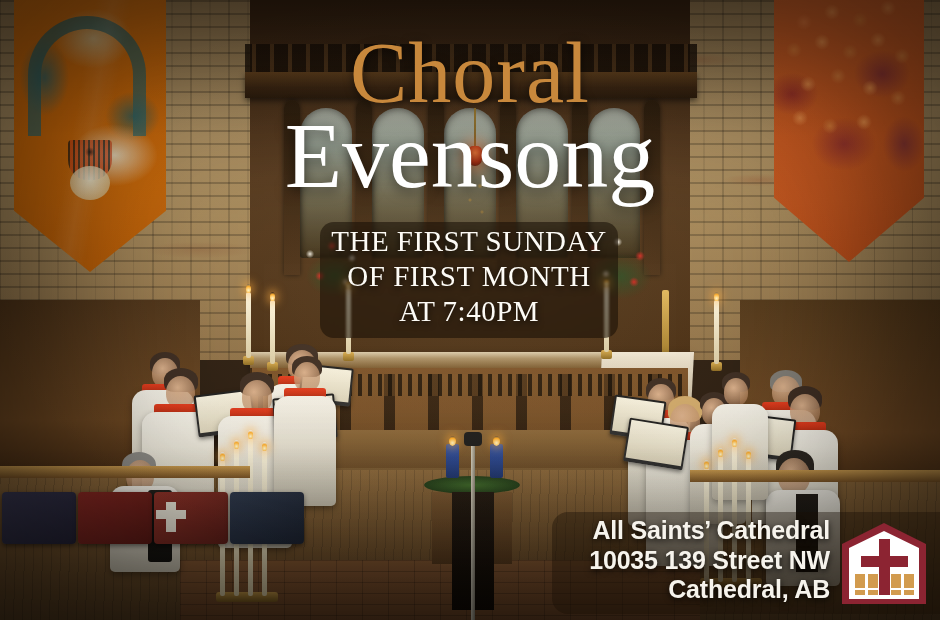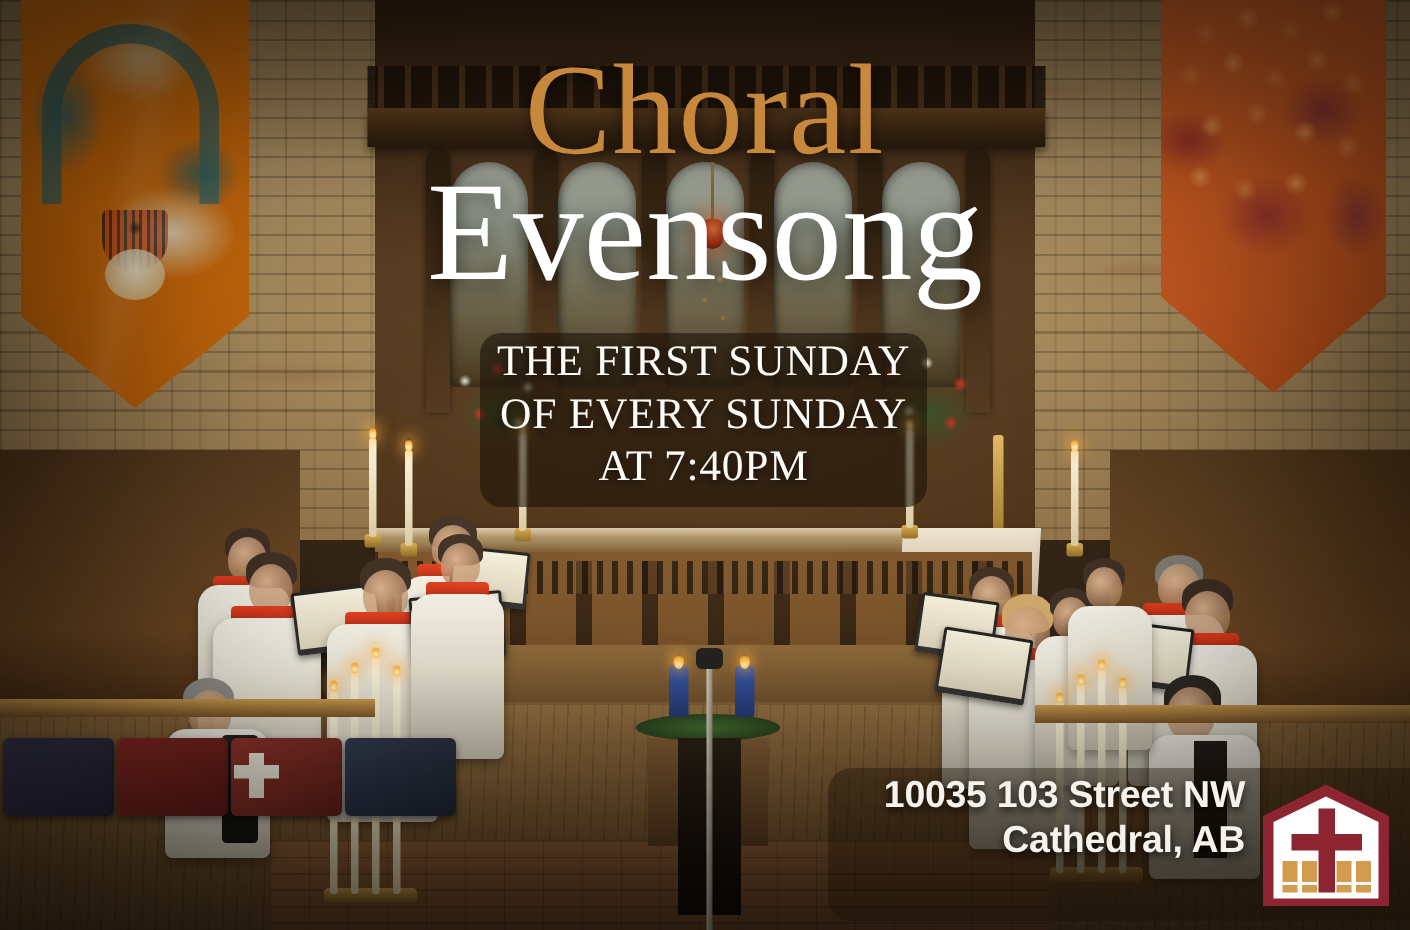--- a/index.html
+++ b/index.html
@@ -644,27 +644,28 @@
   <div class="layer" id="grade"></div>
   <div class="layer" id="vignette"></div>
 
   <div class="layer" id="title-evensong">Evensong</div>
 
   <div class="layer" id="title-choral">Choral</div>
 
   <div class="layer" id="info-panel"></div>
   <div class="layer" id="info-text">
     <div>THE FIRST SUNDAY</div>
-    <div>OF EVERY SUNDAY</div>
+    <div>OF FIRST MONTH</div>
     <div>AT 7:40PM</div>
   </div>
 
   <div class="layer" id="addr-panel"></div>
   <div class="layer" id="addr-text">
-    <div>10035 103 Street NW</div>
+    <div>All Saints’ Cathedral</div>
+    <div>10035 139 Street NW</div>
     <div>Cathedral, AB</div>
   </div>
 
   <div class="layer" id="logo">
     <svg width="92" height="88" viewBox="0 0 92 88">
       <path d="M4 84 L4 24 L46 3 L88 24 L88 84 Z" fill="#8c2432"></path>
       <path d="M11 79 L11 28 L46 11 L81 28 L81 79 Z" fill="#ffffff"></path>
       <rect x="41" y="19" width="11" height="56" fill="#8c2432"></rect>
       <rect x="23" y="36" width="47" height="11" fill="#8c2432"></rect>
       <rect x="17" y="54" width="10" height="21" fill="#d29b4e"></rect>

